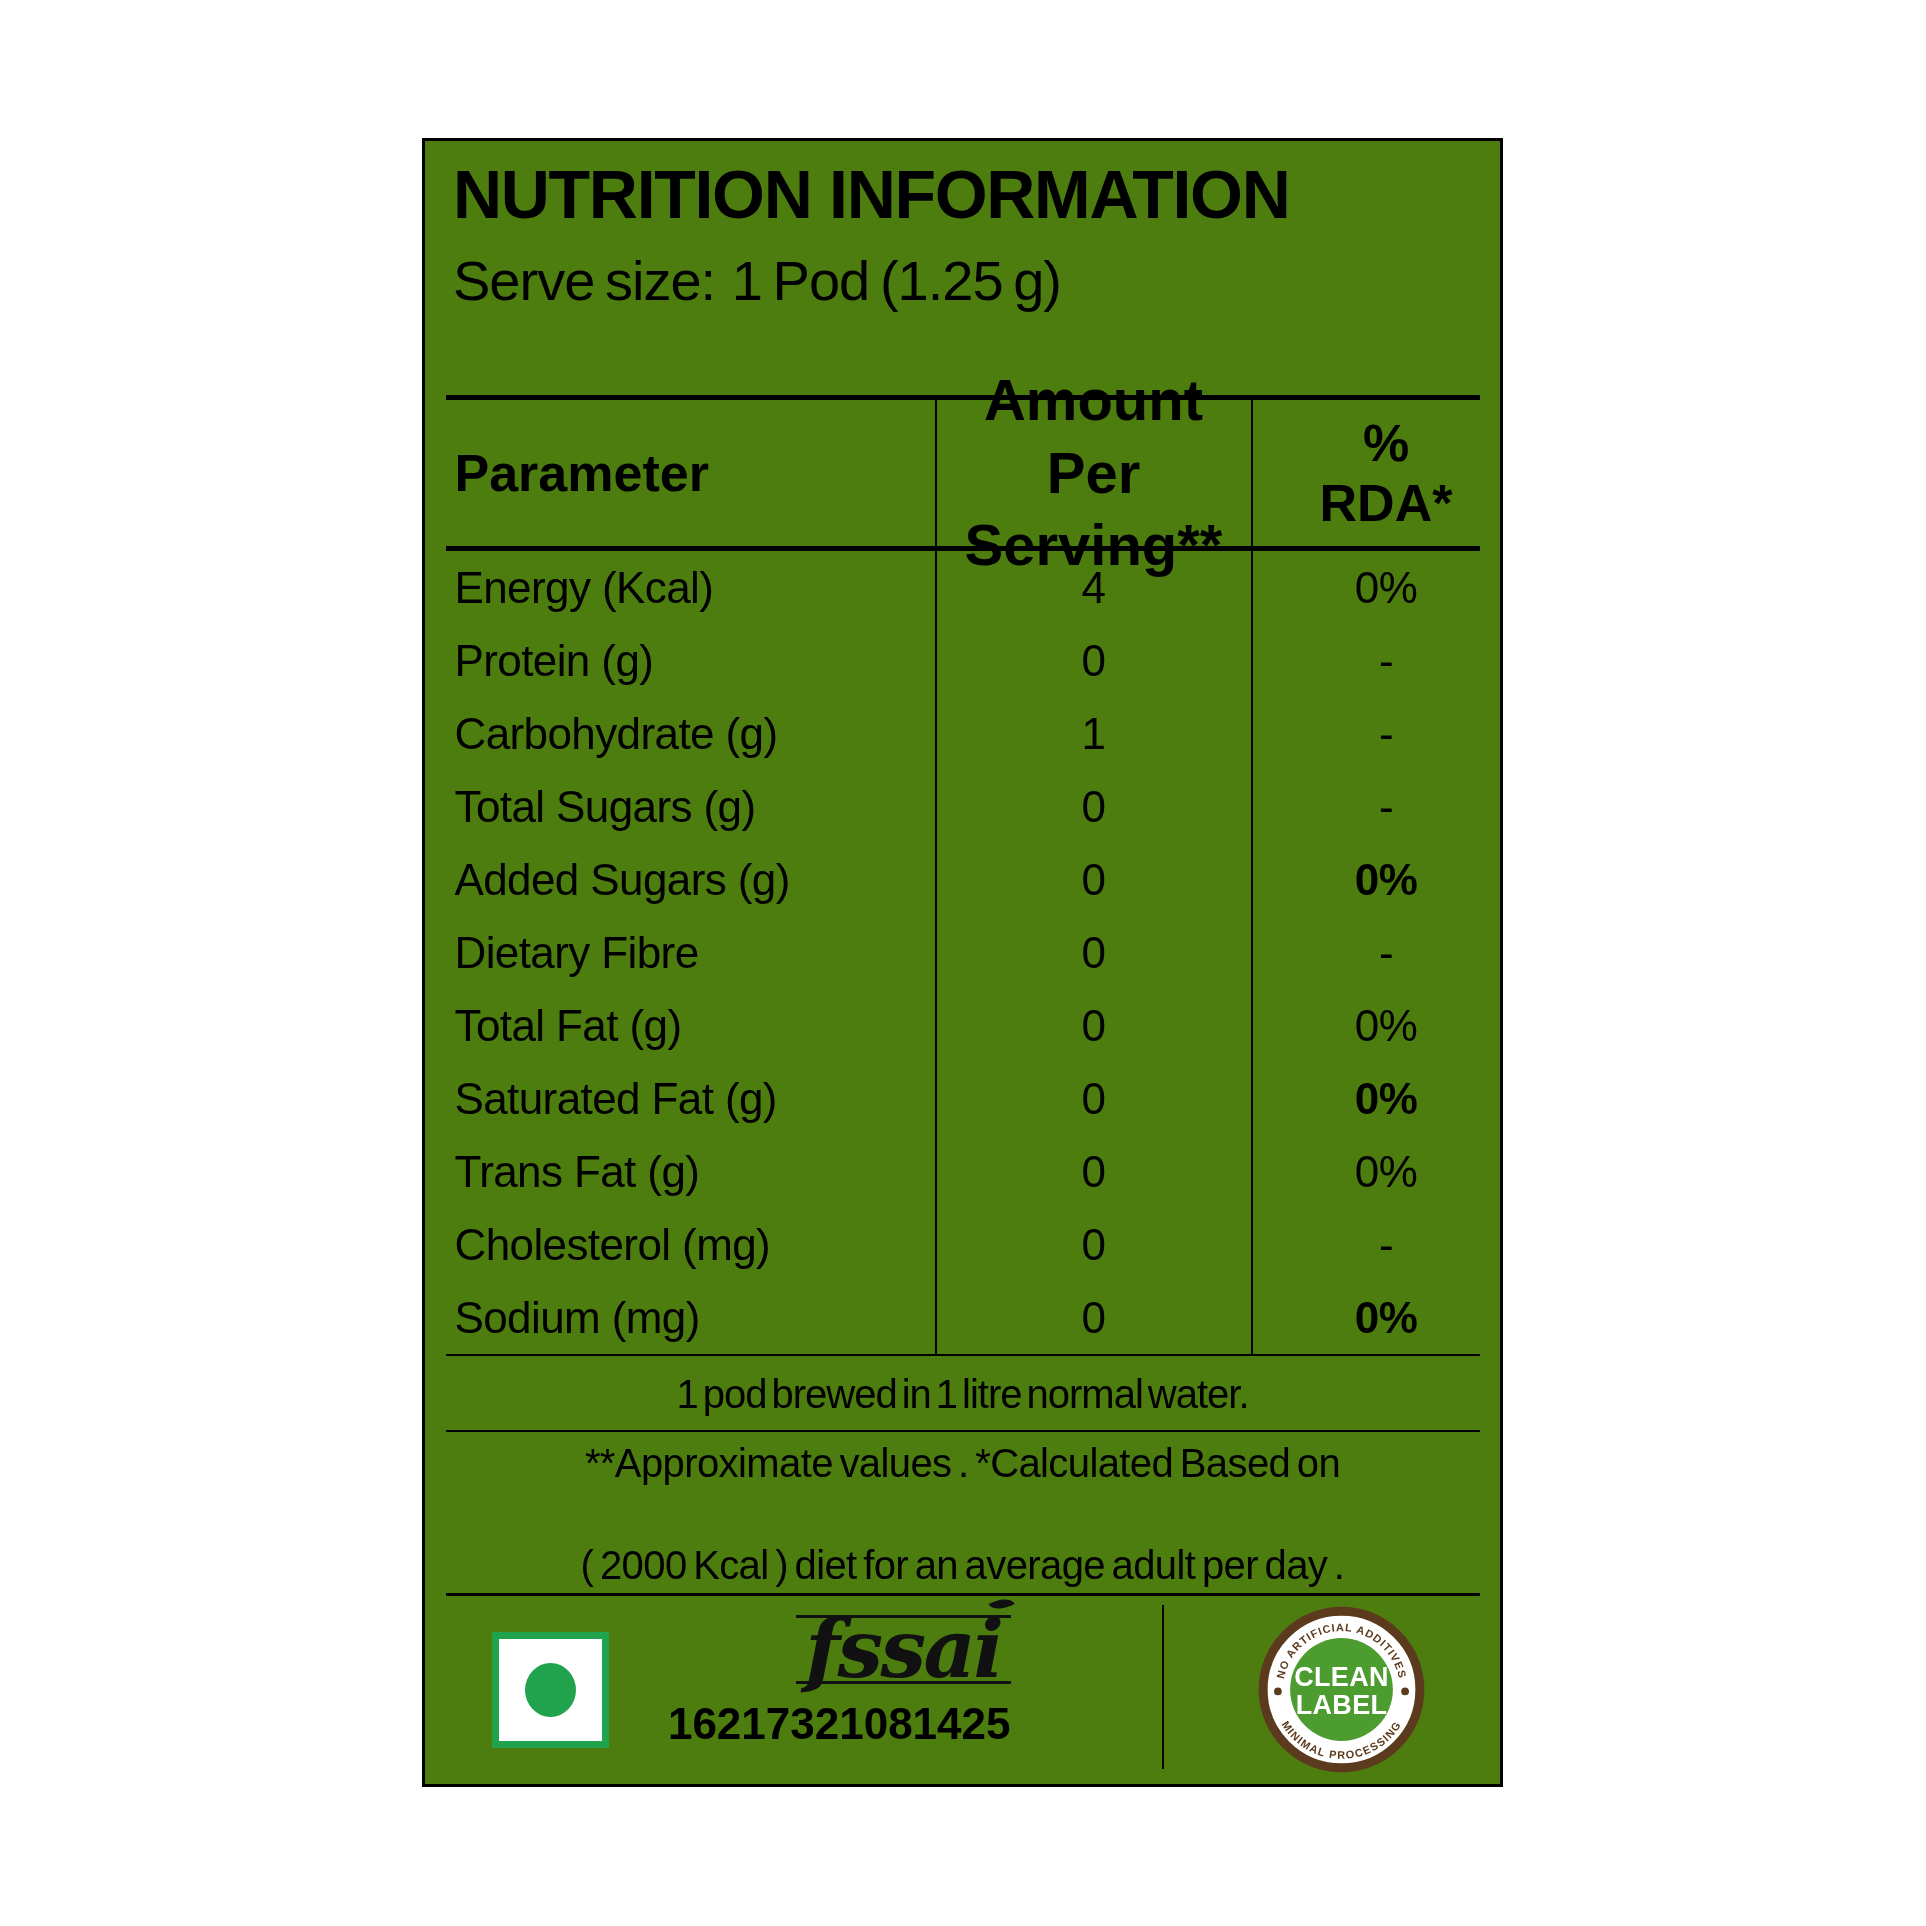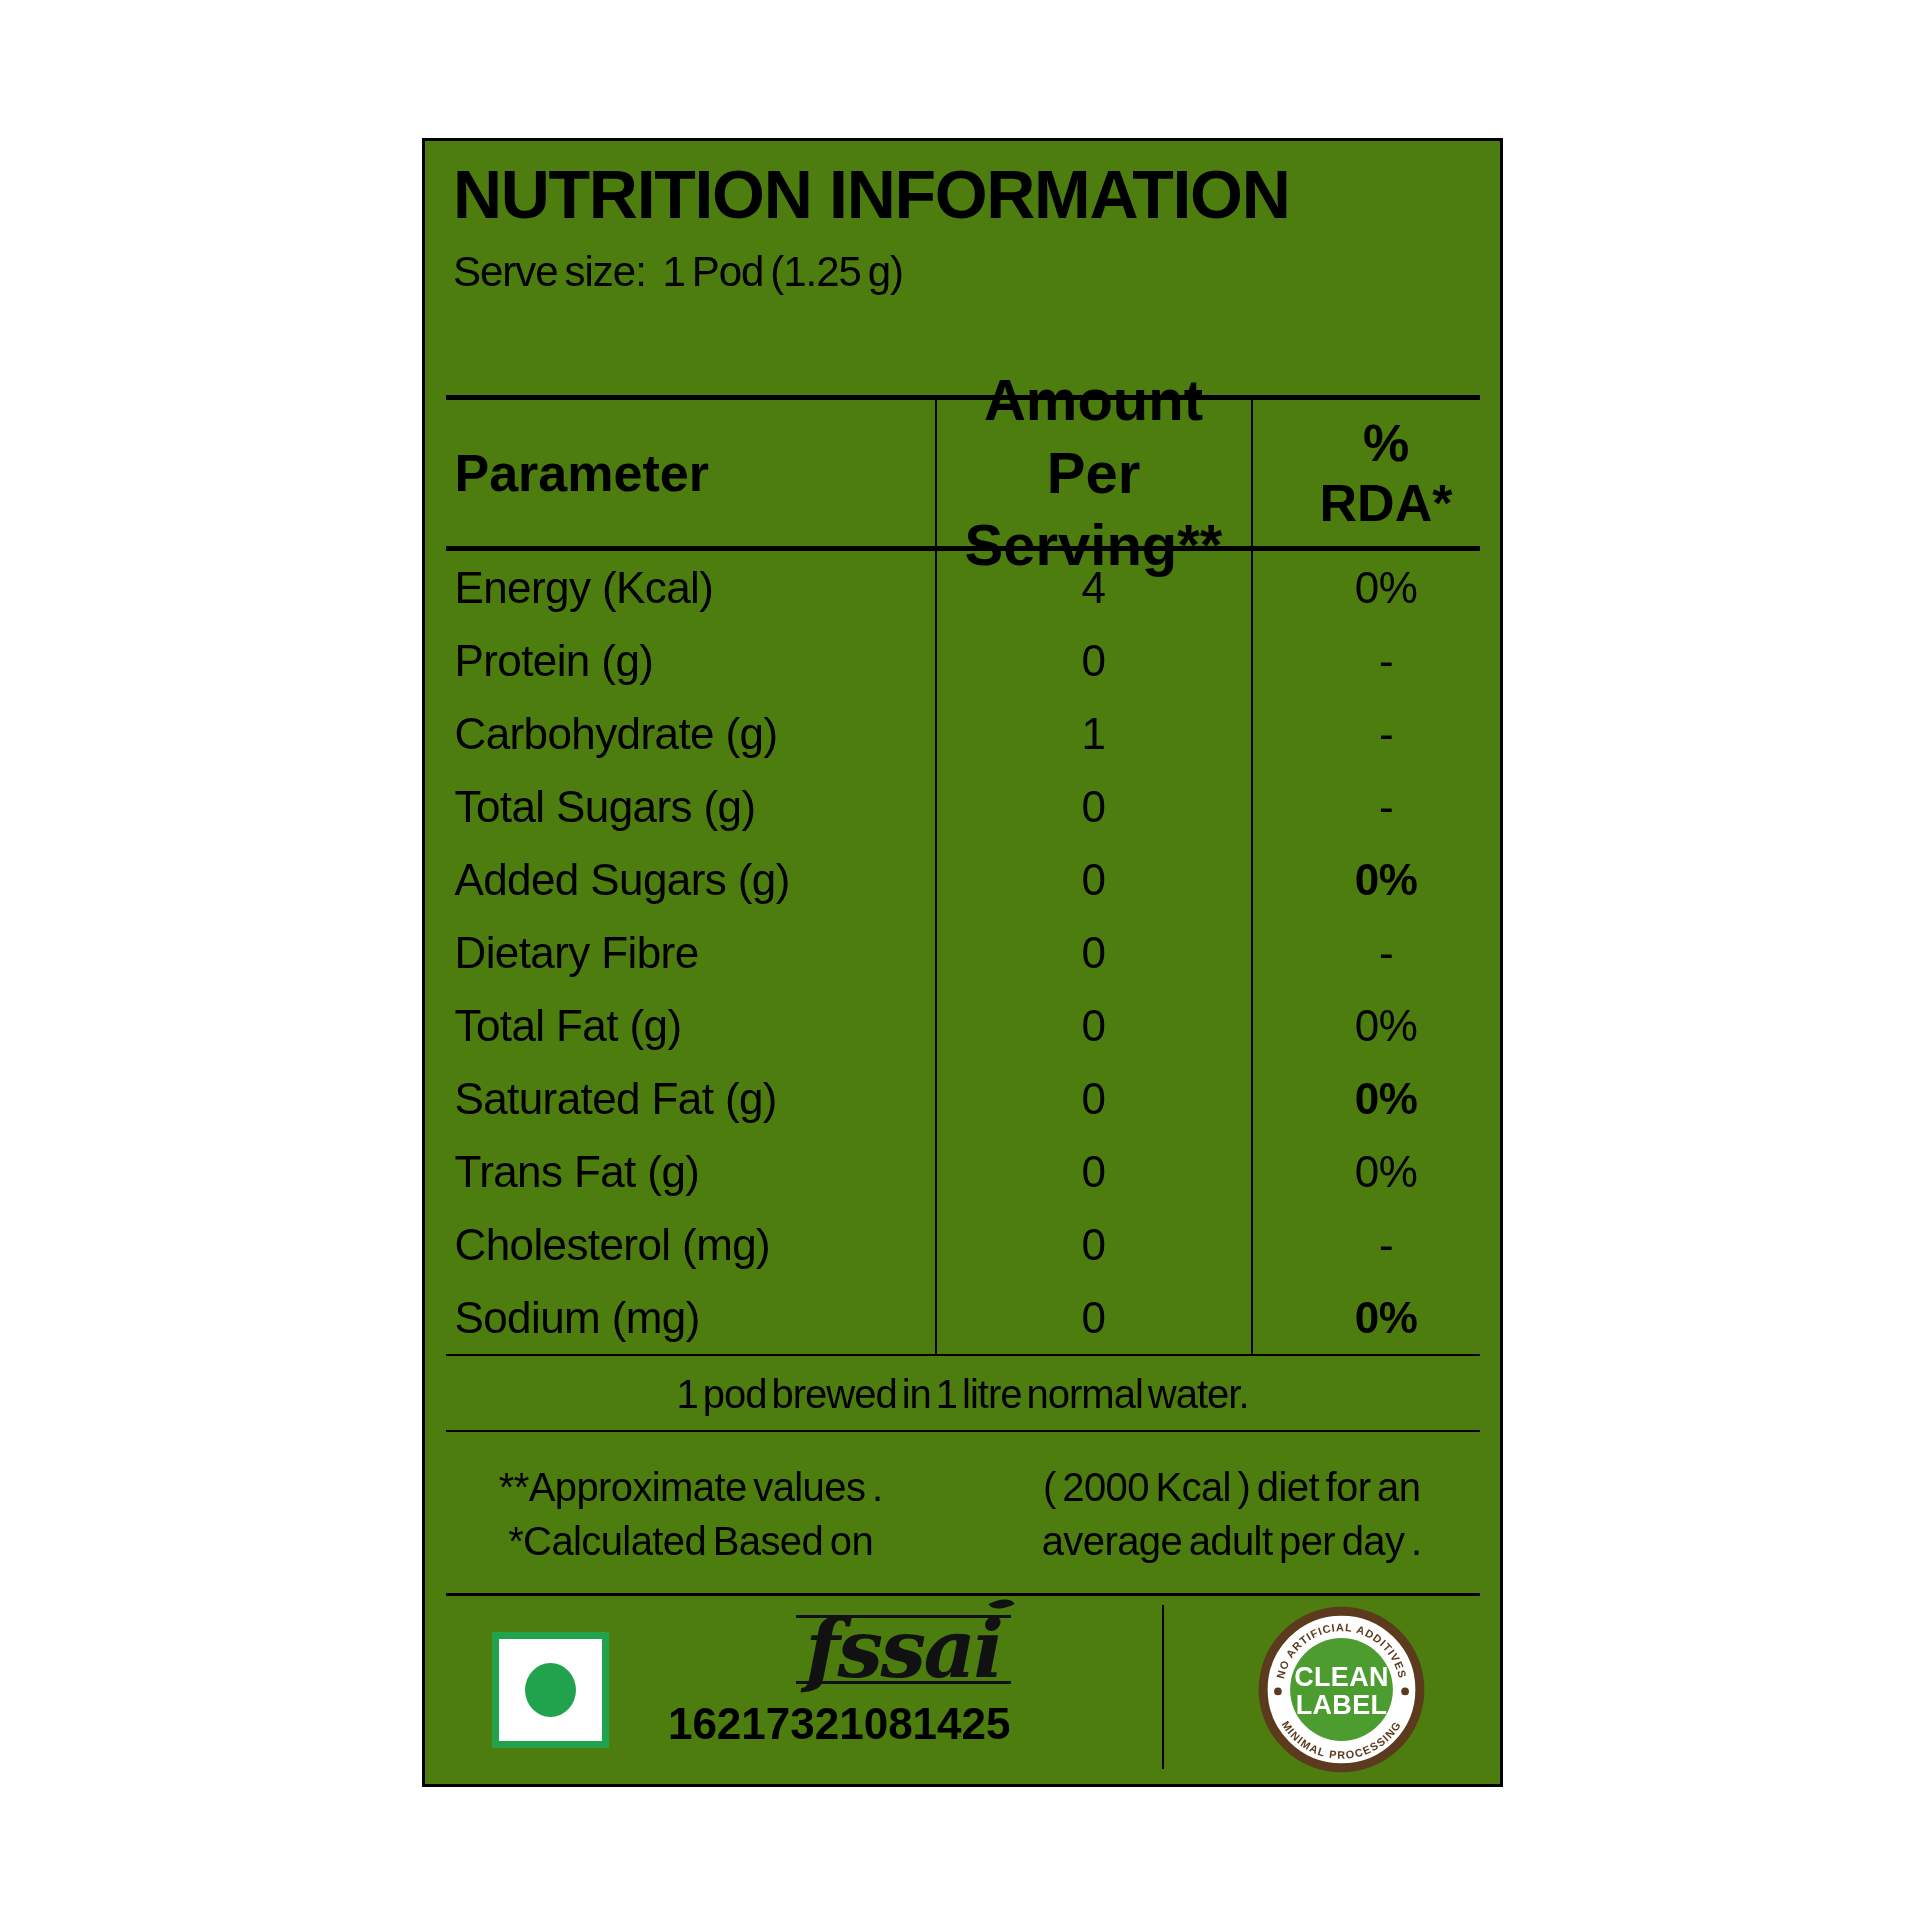--- a/index.html
+++ b/index.html
@@ -10,21 +10,21 @@
   }
   .card {
     position:absolute; left:422px; top:138px; width:1081px; height:1649px;
     border:3.2px solid #000; background:#4d7c0f;
   }
   .title {
     position:absolute; left:28px; top:18px;
     font-size:68px; font-weight:700; letter-spacing:-1.3px; line-height:1.05;
     white-space:nowrap;
   }
-  .serve-line { position:absolute; left:28px; font-size:42px; letter-spacing:-1px; word-spacing:-3.9px; white-space:nowrap; }
+  .serve-line { position:absolute; left:28px; font-size:56px; letter-spacing:-1px; word-spacing:-3.9px; white-space:nowrap; }
   .serve-1 { top:107px; }
   .serve-2 { top:177px; }
   .serve-line .val { margin-left:16.7px; }
 
   .ntable { position:absolute; left:20.5px; right:20.5px; top:254px; }
   .trow { display:flex; }
   .thead { height:156px; border-top:5.1px solid #000; border-bottom:5.1px solid #000; font-weight:700; }
   .c1 { width:489px; display:flex; align-items:center; padding-left:9px; }
   .c2 { width:318px; border-left:2.6px solid #000; border-right:2.6px solid #000;
         display:flex; align-items:center; justify-content:center; text-align:center; }
@@ -37,21 +37,21 @@
 
   .brew-note {
     position:absolute; left:20.5px; right:20.5px; top:1217px; height:74px;
     border-bottom:2.6px solid #000;
     display:flex; align-items:center; justify-content:center;
     font-size:40px; letter-spacing:-1px; word-spacing:-5.1px;
   }
   .footnote {
     position:absolute; left:20.5px; right:20.5px; top:1294px; height:161px;
     border-bottom:3.2px solid #000;
-    display:flex; flex-direction:row; align-items:center; justify-content:center;
+    display:flex; flex-direction:column; align-items:center; justify-content:center;
     font-size:40px; letter-spacing:-0.6px; word-spacing:-3.9px; line-height:1.35;
     text-align:center;
     gap:48px;
   }
   .bottom { position:absolute; left:20.5px; right:20.5px; top:1456px; height:187px; }
 
   .veg-mark {
     position:absolute; left:46px; top:35px; width:117px; height:116px;
     border:7.7px solid #21a34e; background:#fff;
     display:flex; align-items:center; justify-content:center;

